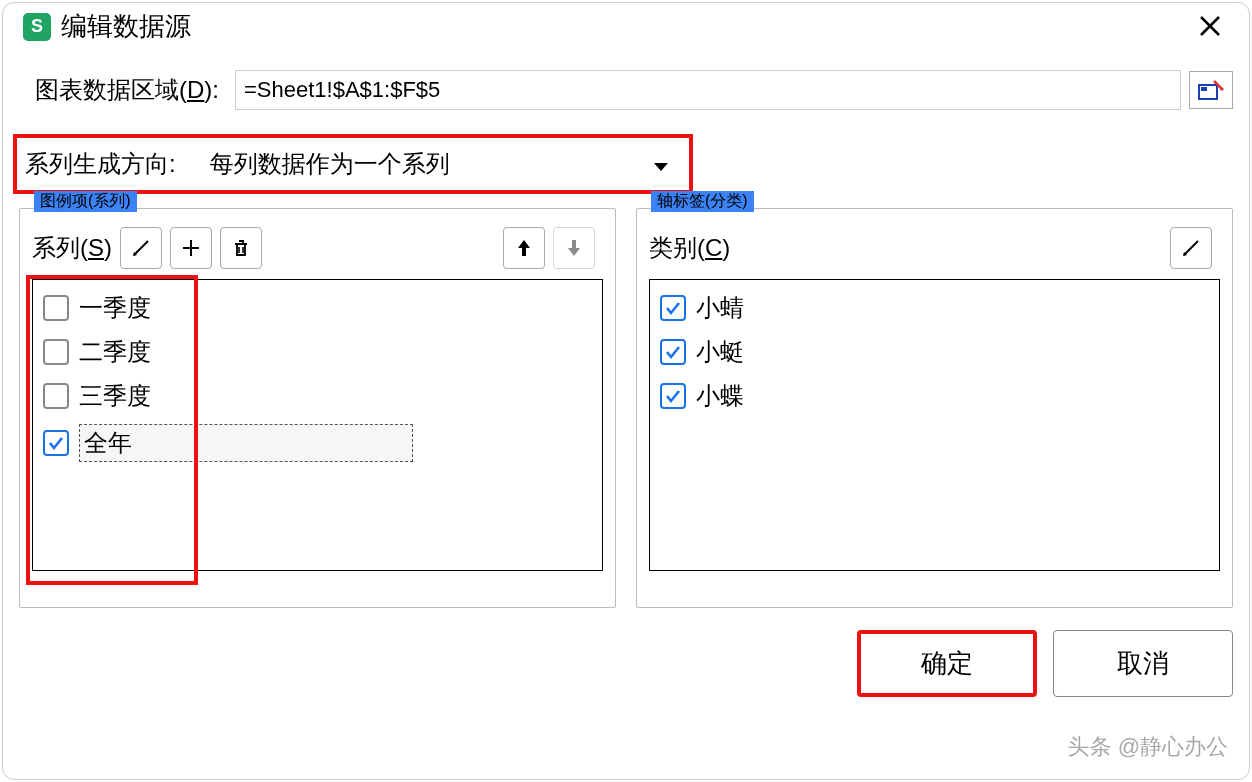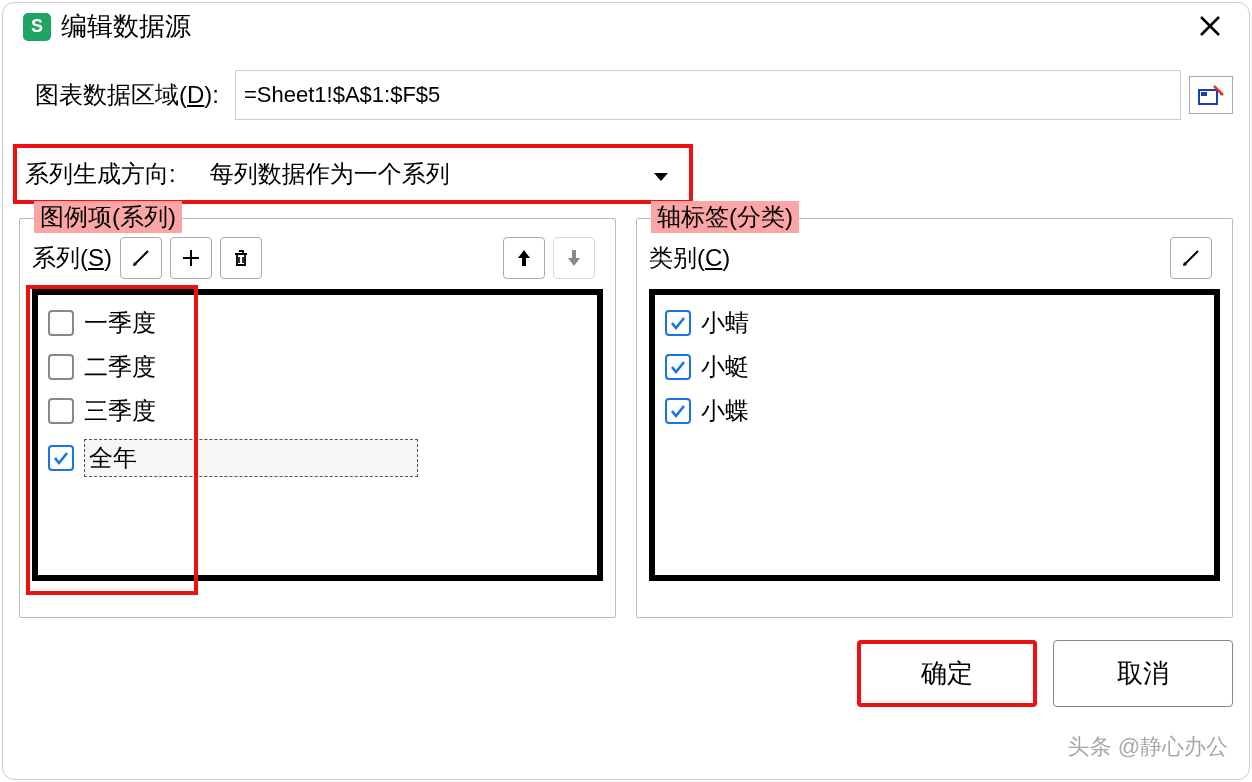--- a/index.html
+++ b/index.html
@@ -44,21 +44,21 @@
     cursor: pointer;
   }
   .row {
     display: flex;
     align-items: center;
     margin: 16px 0 24px 16px;
   }
   .row .label { font-size: 24px; margin-right: 16px; white-space: nowrap; }
   .range-input {
     flex: 1;
-    height: 50px;
+    height: 40px;
     border: 1px solid #ccc;
     padding: 4px 8px;
     font-size: 22px;
     margin-right: 8px;
   }
   .range-pick {
     width: 44px; height: 38px;
     border: 1px solid #aaa;
     display: flex; align-items: center; justify-content: center;
     cursor: pointer;
@@ -98,23 +98,23 @@
     position: relative;
     border: 1px solid #bbb;
     border-radius: 2px;
     padding: 18px 12px 12px 12px;
     flex: 1;
     min-height: 400px;
   }
   .fieldset .legend {
     position: absolute;
     top: -18px; left: 14px;
-    background: #fca5a5;
+    background: #3b82f6;
     padding: 0 6px;
-    font-size: 24px;
+    font-size: 16px;
   }
   .toolbar {
     display: flex;
     align-items: center;
     margin-bottom: 10px;
   }
   .toolbar .lbl { font-size: 24px; margin-right: 8px; }
   .iconbtn {
     width: 42px; height: 42px;
     border: 1px solid #aaa;
@@ -122,21 +122,21 @@
     background: #fff;
     display: flex; align-items: center; justify-content: center;
     margin-right: 8px;
     cursor: pointer;
     font-size: 24px;
   }
   .iconbtn.disabled { opacity: 0.45; cursor: default; }
   .toolbar .spacer { flex: 1; }
 
   .listbox {
-    border: 6px solid #000000;
+    border: 1px solid #000000;
     height: 292px;
     overflow: auto;
     padding: 6px 4px;
     position: relative;
   }
   .item {
     display: flex;
     align-items: center;
     padding: 6px 6px;
     font-size: 24px;

